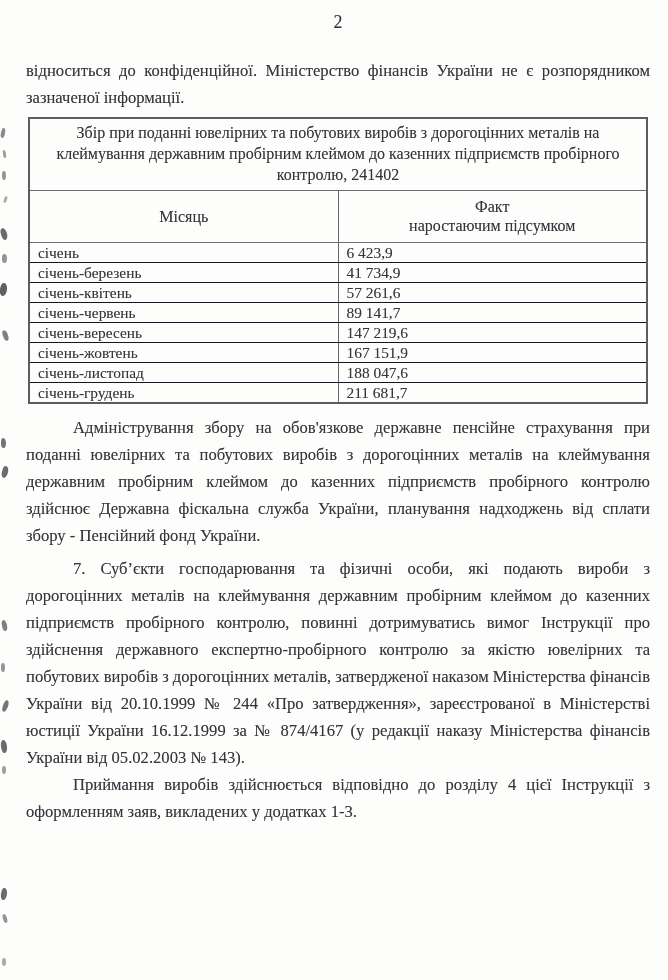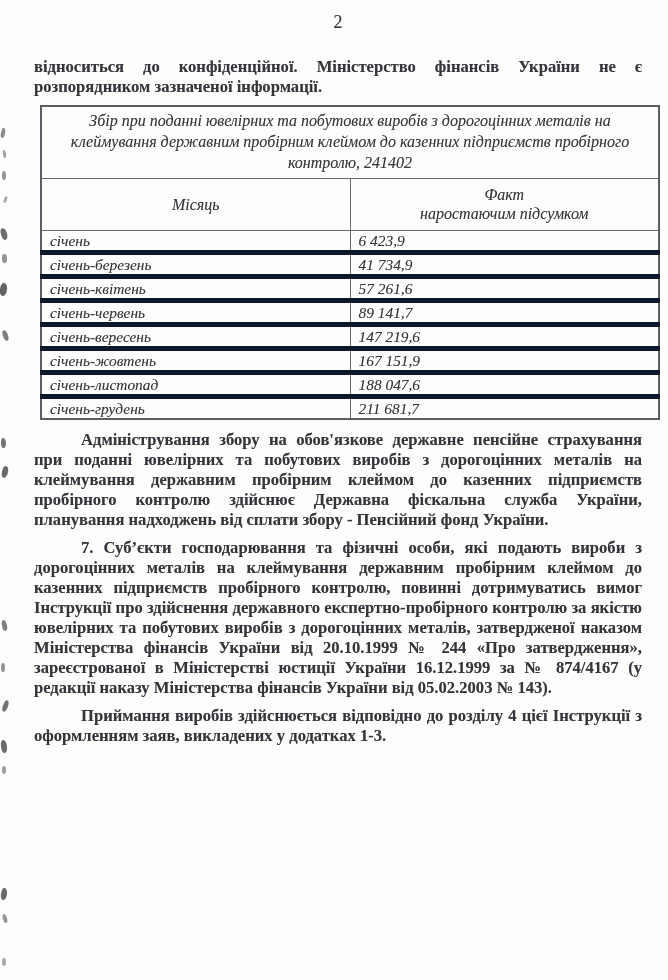--- a/index.html
+++ b/index.html
@@ -23,35 +23,33 @@
     left: 26px;
     right: 18px;
     top: 12px;
   }
   .page-number {
     text-align: center;
     font-size: 18px;
     margin: 0 0 24px 0;
   }
   p.para {
-    margin: 8px;
+    margin: 0;
     font-size: 16.6px;
-    line-height: 20px;
+    line-height: 27px;
     text-align: justify;
     text-indent: 47px;
-    font-weight: bold;
   }
   p.no-indent { text-indent: 0; }
   
   table.fact-table {
     width: 620px;
-    margin: 6px 0 8px 14px;
+    margin: 6px 0 8px 2px;
     border-collapse: collapse;
     table-layout: fixed;
-    font-style: italic;
   }
   table.fact-table, .outer-border {
     border: 2px solid #5c5d62;
   }
   .fact-table th, .fact-table td {
     font-weight: normal;
     font-size: 16px;
     padding: 1px 8px;
   }
   .fact-table .caption-cell {
@@ -65,21 +63,21 @@
     line-height: 19px;
     padding-top: 6px;
     padding-bottom: 7px;
     border-bottom: 1.5px solid #6a6b70;
   }
   .fact-table .col-month-head { border-right: 1.5px solid #6a6b70; }
   .fact-table tbody td {
     font-size: 15.4px;
     height: 17px;
     line-height: 17px;
-    border-bottom: 5px solid #0f172a;
+    border-bottom: 1px solid #0f172a;
   }
   .fact-table tbody tr:last-child td { border-bottom: none; }
   .fact-table td.month-cell {
     text-align: left;
     border-right: 1.5px solid #6a6b70;
   }
   .fact-table td.value-cell { text-align: left; }
   
   .mark {
     position: absolute;

